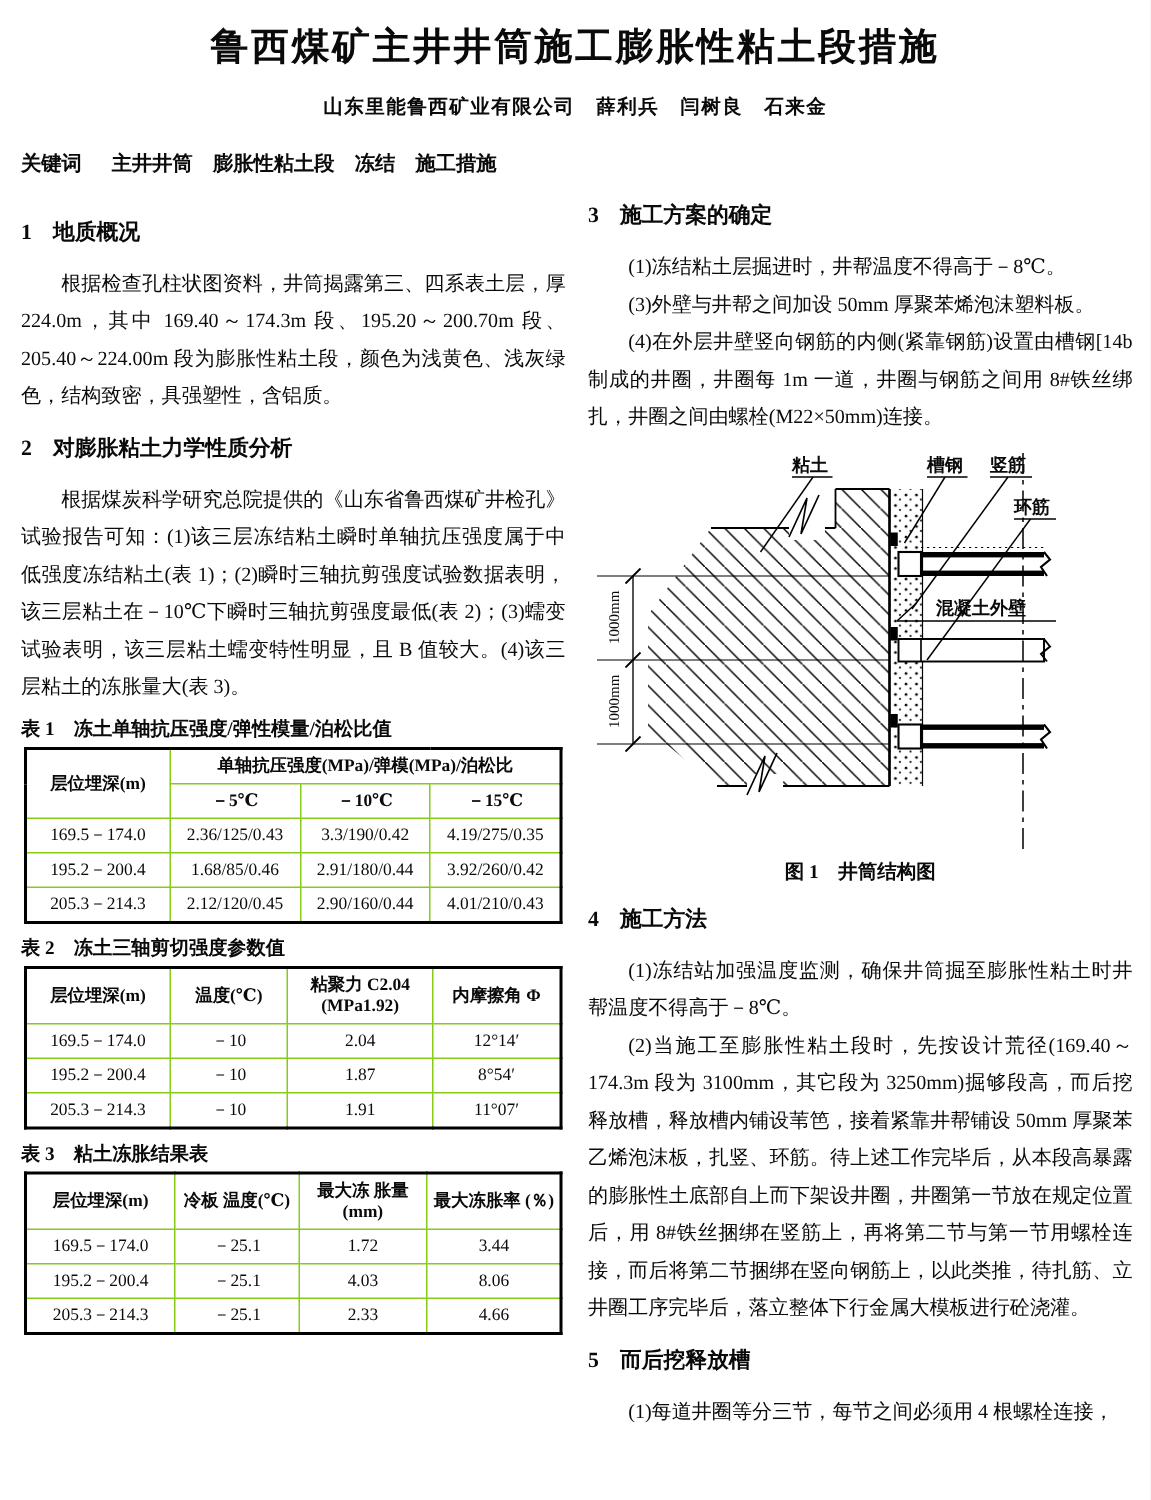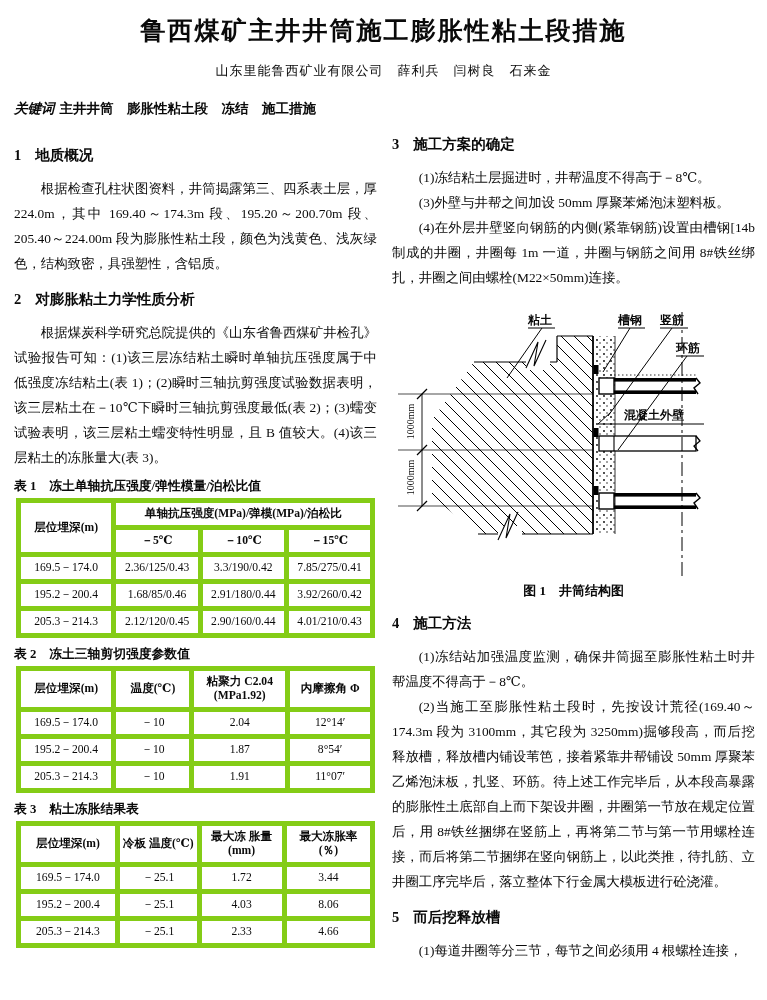--- a/index.html
+++ b/index.html
@@ -7,49 +7,49 @@
     position:relative;width:767px;height:1000px;margin:0 auto;
     background:#ffffff;color:#0a0a0a;overflow:hidden;
     font-family:"Liberation Serif","DejaVu Serif",serif;
   }
   .title{
     position:absolute;top:14px;left:0;width:100%;text-align:center;
     font-size:25px;font-weight:bold;letter-spacing:2px;
   }
   .authors{
     position:absolute;top:62px;left:0;width:100%;text-align:center;
-    font-size:13px;font-weight:normal;letter-spacing:1px;
+    font-size:13px;font-weight:bold;letter-spacing:1px;
   }
   .keywords{
     position:absolute;top:100px;left:14px;width:740px;
     font-size:13.5px;font-weight:bold;
   }
-  .keywords .kw-label{margin-right:5px;font-style:italic;}
+  .keywords .kw-label{margin-right:20px;}
   .col{
     position:absolute;top:132px;width:363px;
     font-size:13.4px;line-height:25px;text-align:justify;
   }
   .col-left{left:14px;}
   .col-right{left:392px;}
   p.para{margin:0;text-indent:2em;}
   h3.sec{font-size:14.5px;font-weight:bold;margin:13px 0 11px 0;line-height:20px;}
   h3.sec .sec-no{margin-right:14px;}
   .tbl-caption{
     text-align:left;font-weight:bold;font-size:12.8px;
     margin:7px 0 3px 0;line-height:18px;text-indent:0;
   }
   table.data{
     width:99%;margin:0 auto;border-collapse:collapse;
     font-size:11.6px;line-height:14px;text-align:center;
     border:2px solid #000;
   }
-  table.data td{border:5px solid #84cc16;padding:4px 2px;}
+  table.data td{border:1px solid #84cc16;padding:4px 2px;}
   table.data td.hd{font-weight:bold;}
   
-  .figure-wrap{margin:20px 0 2px 0;}
+  .figure-wrap{margin:10px 0 2px 0;}
   .figure-canvas{position:relative;width:360px;height:268px;}
   .figure-canvas svg{position:absolute;left:0;top:0;}
   .fig-label{
     position:absolute;font-size:12px;font-weight:bold;line-height:14px;
     white-space:nowrap;font-family:"Liberation Serif","DejaVu Serif",serif;
   }
   .fig-dim{
     position:absolute;font-size:10px;font-weight:normal;width:56px;text-align:center;
     transform:rotate(-90deg);letter-spacing:0;line-height:11px;
   }
@@ -88,21 +88,21 @@
       </tr>
       <tr>
         <td class="hd">－5℃</td>
         <td class="hd">－10℃</td>
         <td class="hd">－15℃</td>
       </tr>
       <tr>
         <td>169.5－174.0</td>
         <td>2.36/125/0.43</td>
         <td>3.3/190/0.42</td>
-        <td>7.85/275/0.41</td>
+        <td>4.19/275/0.35</td>
       </tr>
       <tr>
         <td>195.2－200.4</td>
         <td>1.68/85/0.46</td>
         <td>2.91/180/0.44</td>
         <td>3.92/260/0.42</td>
       </tr>
       <tr>
         <td>205.3－214.3</td>
         <td>2.12/120/0.45</td>

